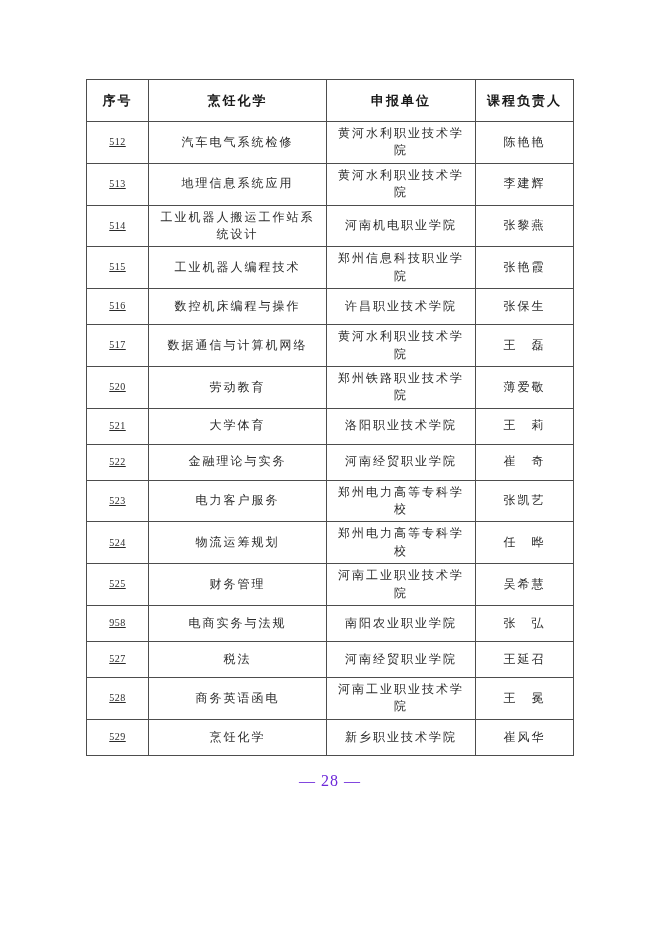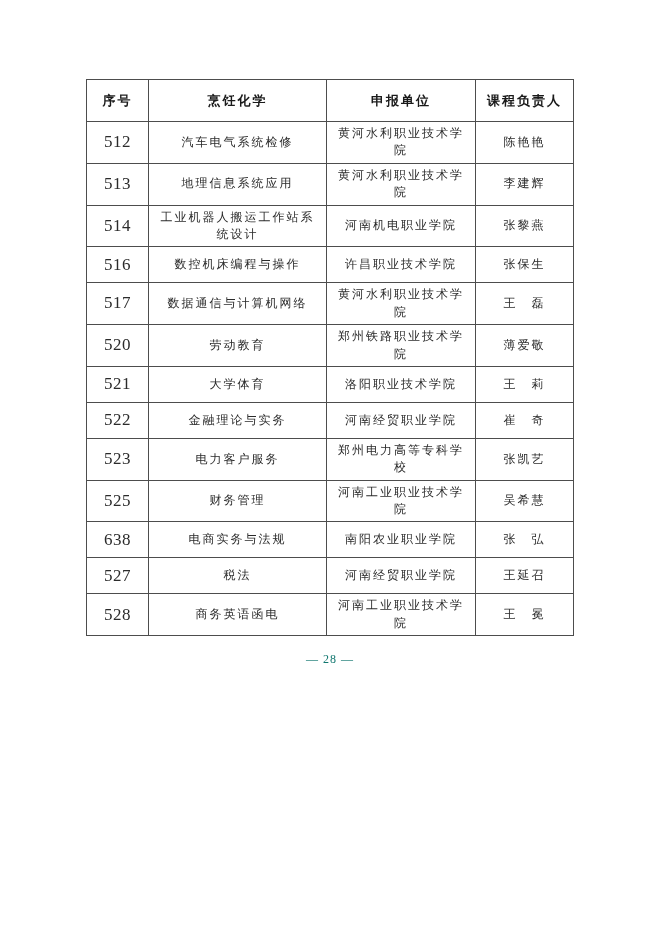--- a/index.html
+++ b/index.html
@@ -51,28 +51,29 @@
   }
   table.course-table td {
     height: 36px;
     font-size: 12px;
     letter-spacing: 2px;
     line-height: 1.45;
     color: #2b2b2b;
   }
   table.course-table td.col-no {
     letter-spacing: 0.5px;
-    font-size: 17px;
+    font-size: 10px;
+    text-decoration: underline;
   }
   .page-number {
     text-align: center;
     margin-top: 16px;
-    font-size: 12px;
+    font-size: 16px;
     letter-spacing: 1px;
-    color: #0f766e;
+    color: #6d28d9;
   }
 </style>
 </head>
 <body>
 
 <div class="page">
 
   <table class="course-table">
     <colgroup>
       <col class="c-no">
@@ -103,20 +104,26 @@
     <td class="col-leader">李建辉</td>
   </tr>
 
   <tr>
     <td class="col-no">514</td>
     <td class="col-course">工业机器人搬运工作站系统设计</td>
     <td class="col-unit">河南机电职业学院</td>
     <td class="col-leader">张黎燕</td>
   </tr>
 
+  <tr>
+    <td class="col-no">515</td>
+    <td class="col-course">工业机器人编程技术</td>
+    <td class="col-unit">郑州信息科技职业学院</td>
+    <td class="col-leader">张艳霞</td>
+  </tr>
 
   <tr>
     <td class="col-no">516</td>
     <td class="col-course">数控机床编程与操作</td>
     <td class="col-unit">许昌职业技术学院</td>
     <td class="col-leader">张保生</td>
   </tr>
 
   <tr>
     <td class="col-no">517</td>
@@ -148,48 +155,60 @@
     <td class="col-leader">崔　奇</td>
   </tr>
 
   <tr>
     <td class="col-no">523</td>
     <td class="col-course">电力客户服务</td>
     <td class="col-unit">郑州电力高等专科学校</td>
     <td class="col-leader">张凯艺</td>
   </tr>
 
+  <tr>
+    <td class="col-no">524</td>
+    <td class="col-course">物流运筹规划</td>
+    <td class="col-unit">郑州电力高等专科学校</td>
+    <td class="col-leader">任　晔</td>
+  </tr>
 
   <tr>
     <td class="col-no">525</td>
     <td class="col-course">财务管理</td>
     <td class="col-unit">河南工业职业技术学院</td>
     <td class="col-leader">吴希慧</td>
   </tr>
 
   <tr>
-    <td class="col-no">638</td>
+    <td class="col-no">958</td>
     <td class="col-course">电商实务与法规</td>
     <td class="col-unit">南阳农业职业学院</td>
     <td class="col-leader">张　弘</td>
   </tr>
 
   <tr>
     <td class="col-no">527</td>
     <td class="col-course">税法</td>
     <td class="col-unit">河南经贸职业学院</td>
     <td class="col-leader">王延召</td>
   </tr>
 
   <tr>
     <td class="col-no">528</td>
     <td class="col-course">商务英语函电</td>
     <td class="col-unit">河南工业职业技术学院</td>
     <td class="col-leader">王　冕</td>
   </tr>
 
+  <tr>
+    <td class="col-no">529</td>
+    <td class="col-course">烹饪化学</td>
+    <td class="col-unit">新乡职业技术学院</td>
+    <td class="col-leader">崔风华</td>
+  </tr>
 
 </tbody>
   </table>
 
   <div class="page-number">— 28 —</div>
 
 </div>
 
 </body></html>

